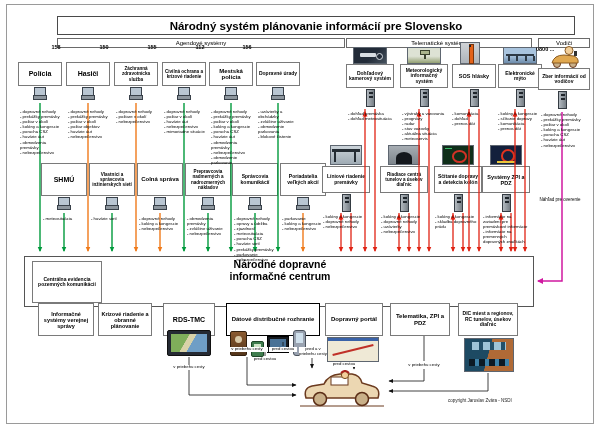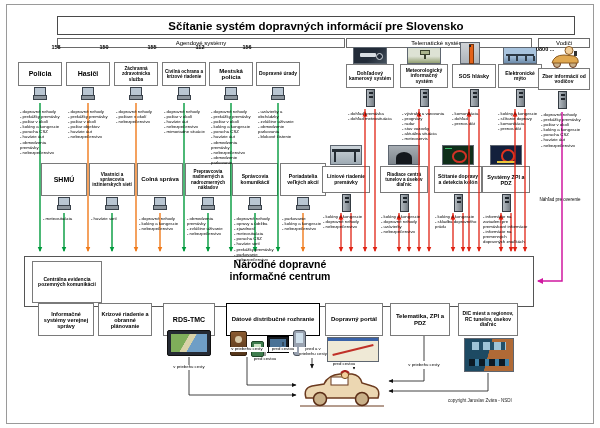--- a/index.html
+++ b/index.html
@@ -71,21 +71,21 @@
   .dev-tv{background:#14181d;border:1px solid #000;z-index:1}
   .dev-tv::before{content:"";position:absolute;left:10%;top:12%;width:80%;height:64%;background:#4a7296}
   .dev-phone{background:#99a2b0;border:1px solid #4c545e;border-radius:3px;z-index:1}
   .dev-phone::before{content:"";position:absolute;left:18%;top:8%;width:64%;height:40%;background:#cfe0ec}
 </style>
 </head>
 <body>
 
 <div class="abs frame" style="left:6px;top:4px;width:588px;height:420px"></div>
 
-<div class="abs titlebar" style="left:57px;top:16px;width:518px;height:19px">Sčítanie systém dopravných informácií pre Slovensko</div>
+<div class="abs titlebar" style="left:57px;top:16px;width:518px;height:19px">Národný systém plánovanie informácií pre Slovensko</div>
 <div class="abs band" style="left:57px;top:38px;width:288px;height:10px">Agendové systémy</div>
 <div class="abs band" style="left:346px;top:38px;width:186px;height:10px">Telematické systémy</div>
 <div class="abs band" style="left:538px;top:38px;width:52px;height:10px">Vodiči</div>
 
 <div class="abs num" style="left:46px;top:44px;width:20px">158</div>
 <div class="abs num" style="left:94px;top:44px;width:20px">150</div>
 <div class="abs num" style="left:142px;top:44px;width:20px">155</div>
 <div class="abs num" style="left:190px;top:44px;width:20px">112</div>
 <div class="abs num" style="left:237px;top:44px;width:20px">156</div>
 

